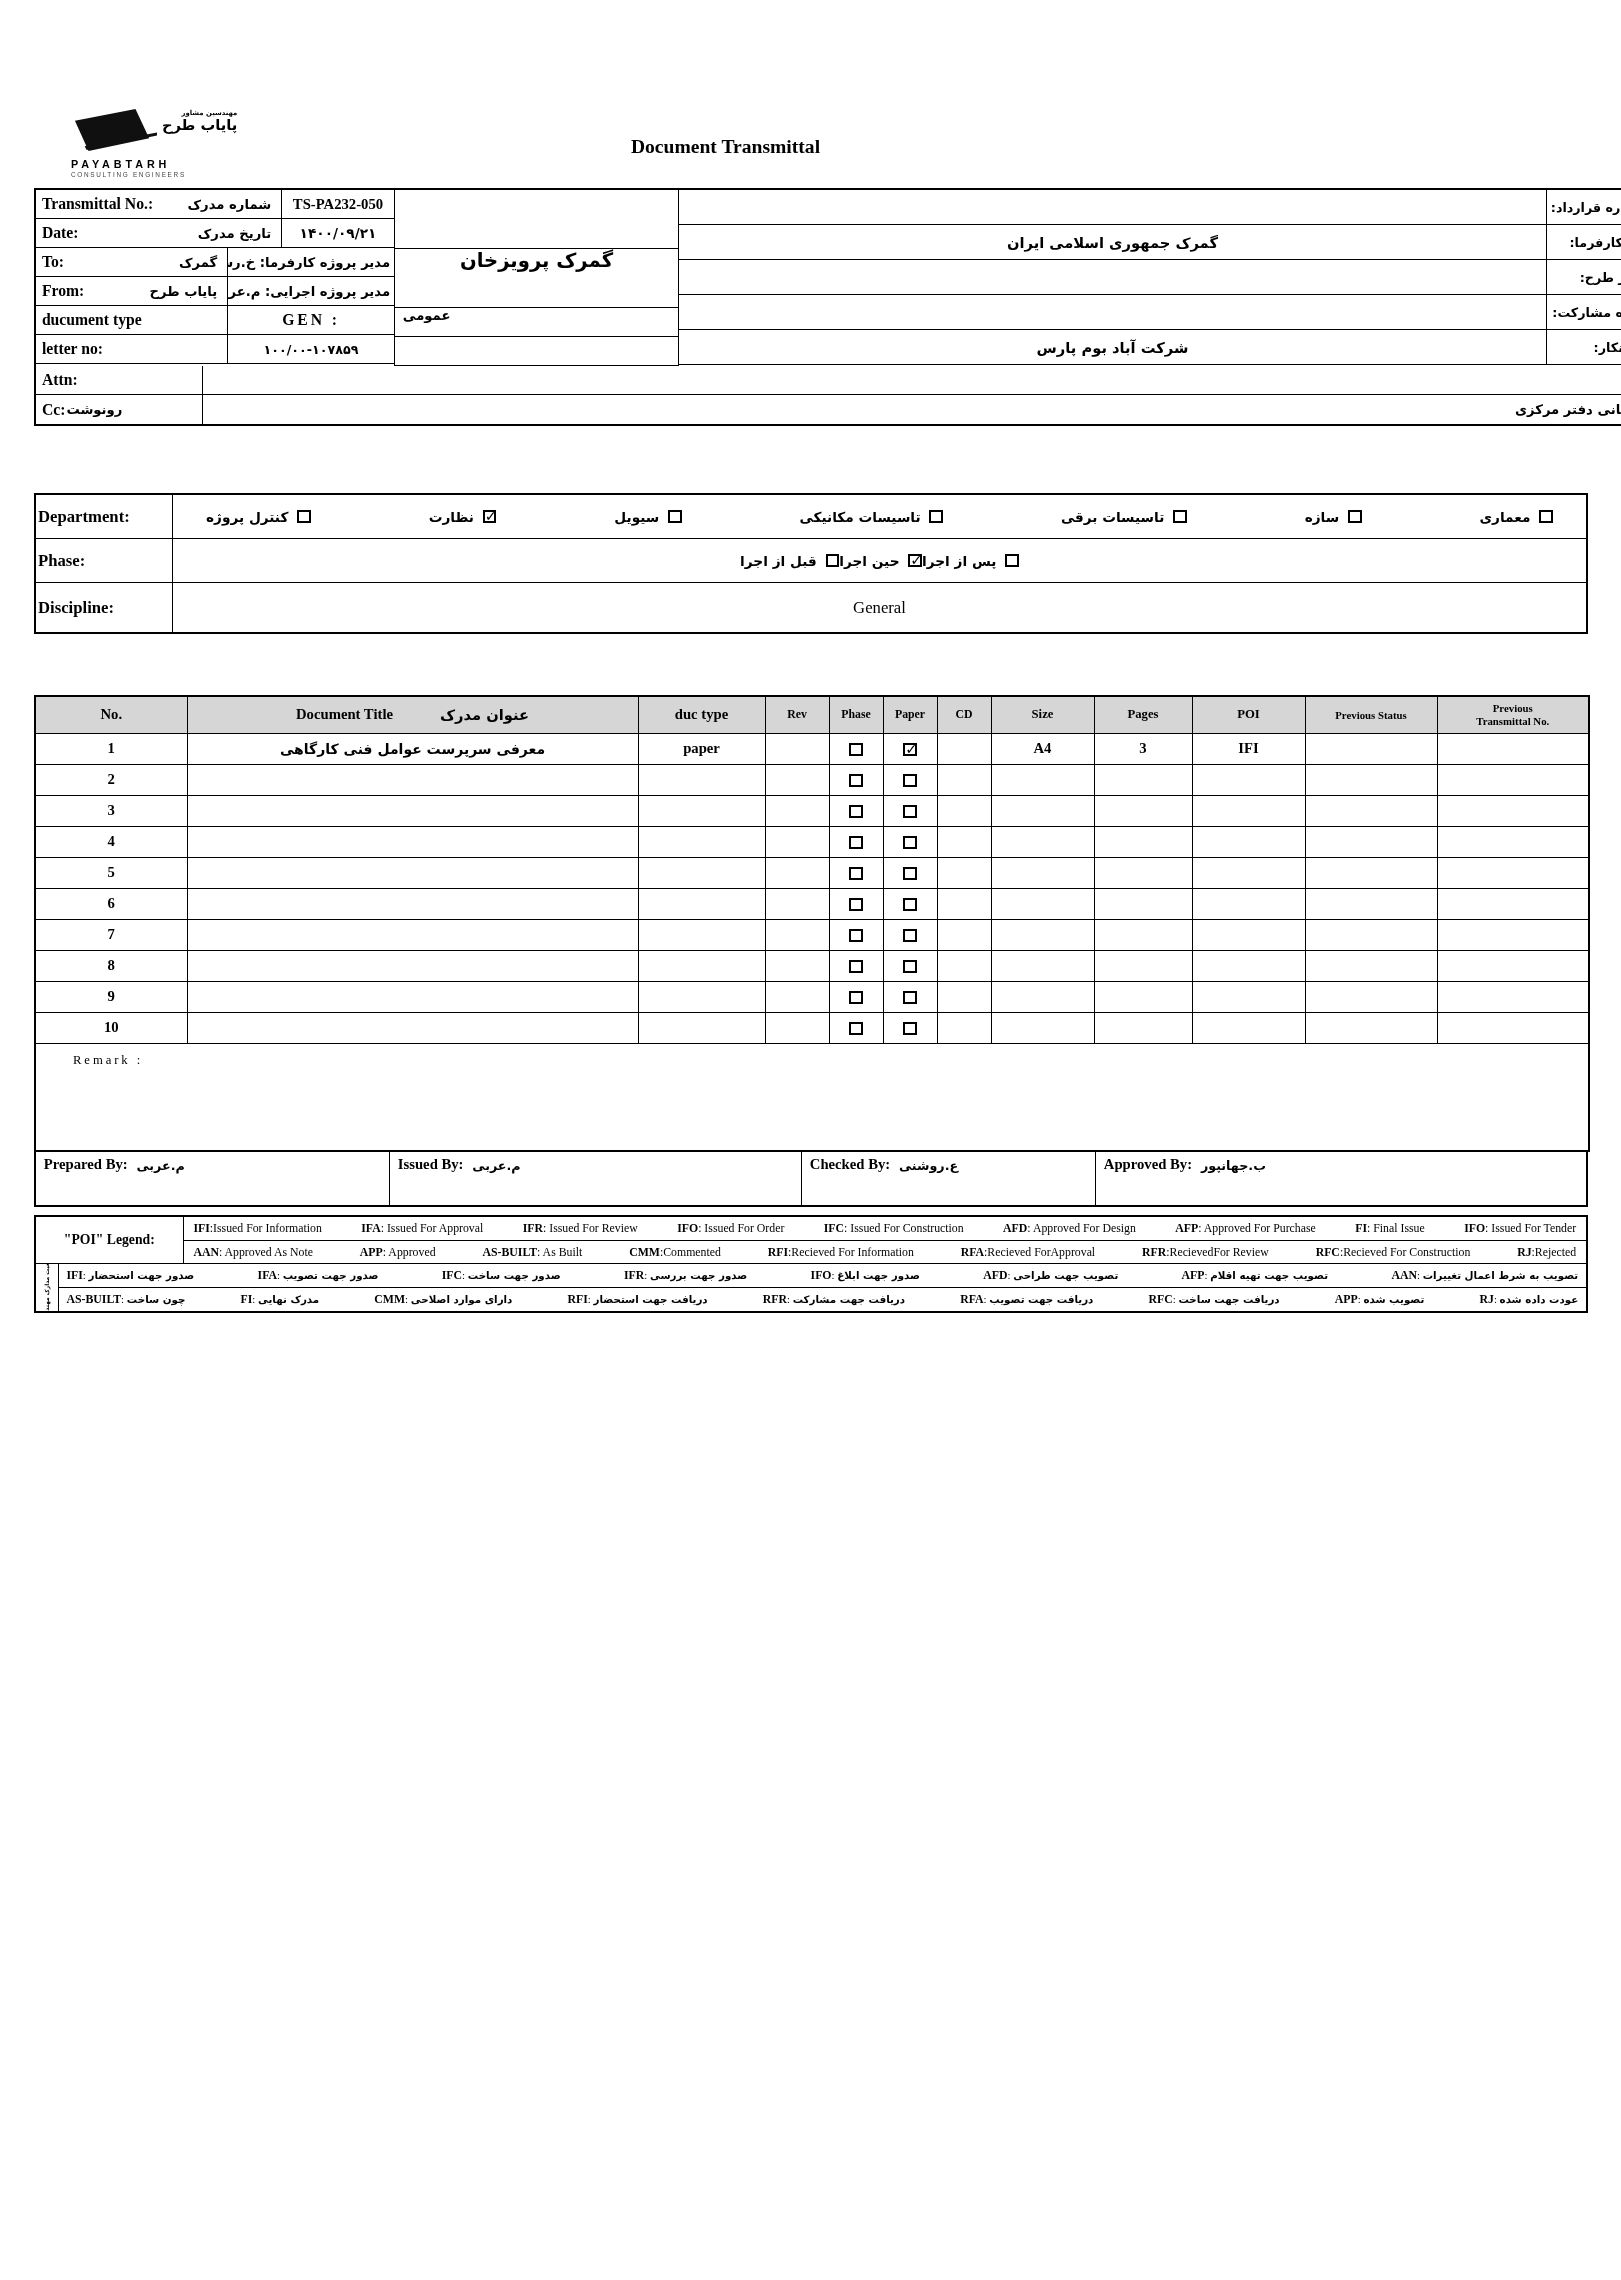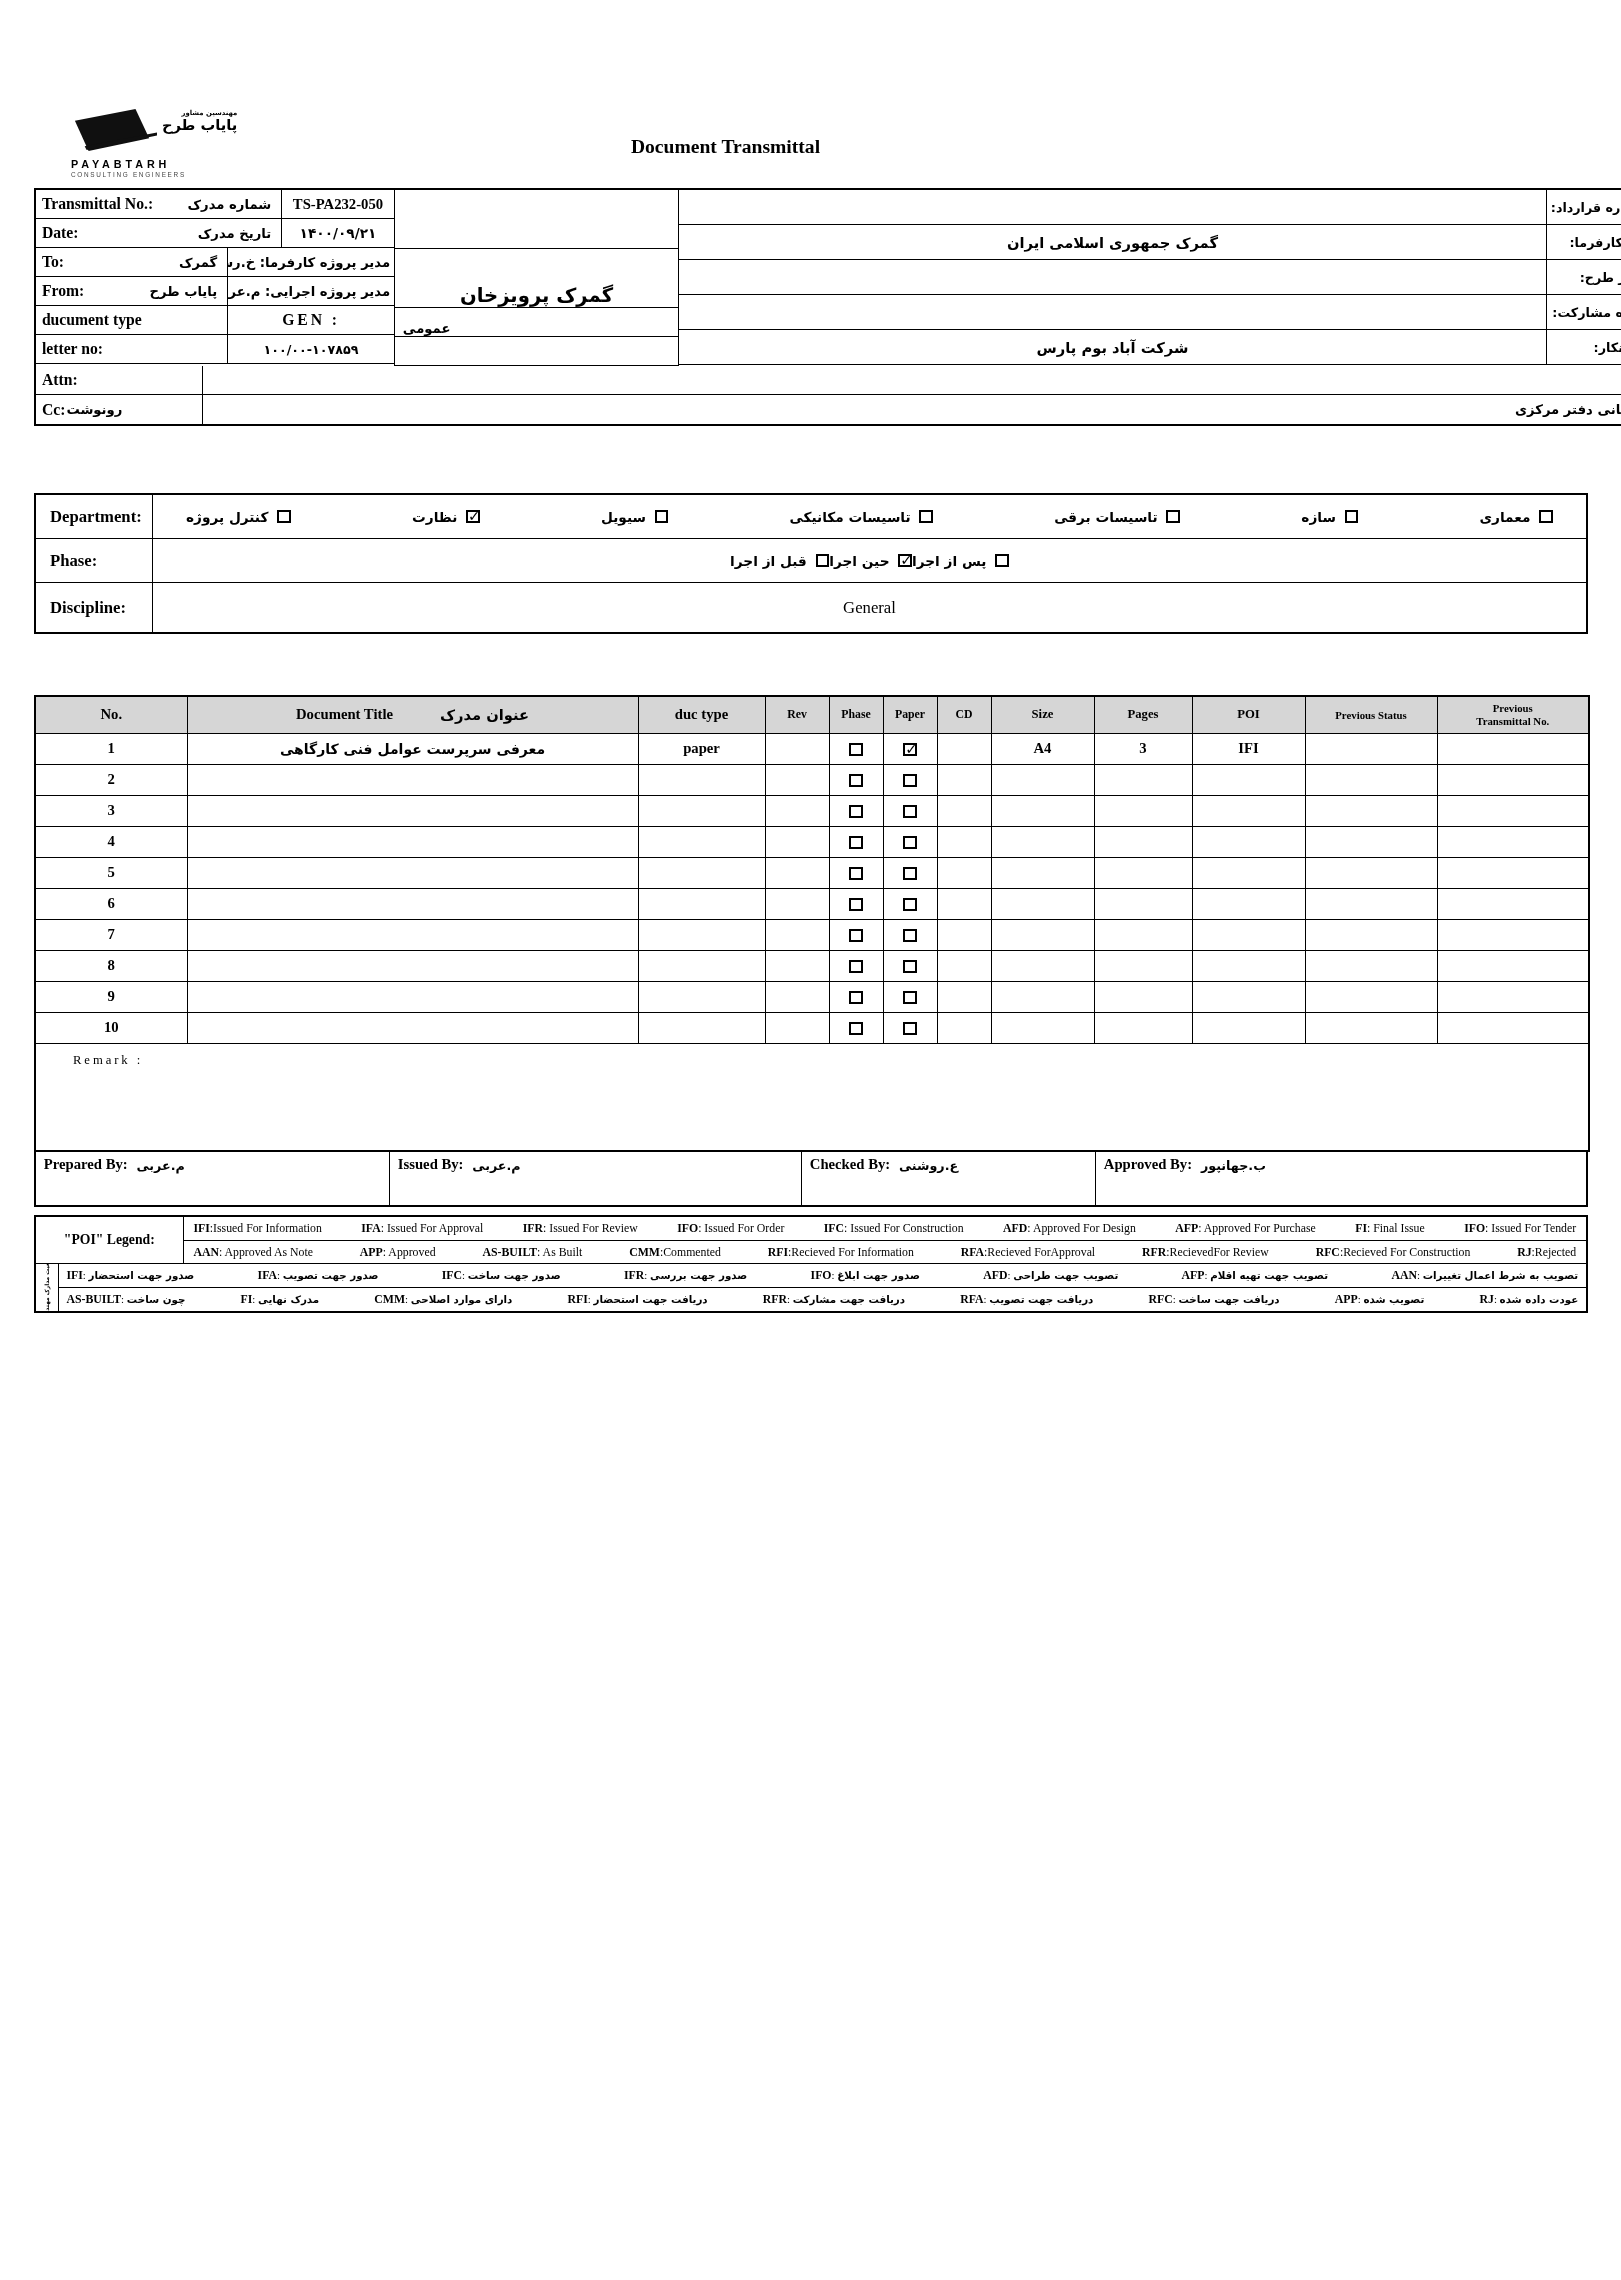--- a/index.html
+++ b/index.html
@@ -32,40 +32,40 @@
   .icell .en{font-size:15.7px}
   .icell .fa{font-size:13.2px}
   .w250{width:245px}
   .v115{width:113px;border-left:1px solid #000;justify-content:center}
   .w195{width:191px}
   .v170{width:167px;border-left:1px solid #000;justify-content:center}
   .v170.ral{justify-content:flex-end;padding-right:3.9px}
   .mdir{font-size:11.8px;white-space:nowrap}
   .gen-sp{letter-spacing:2.9px}
   .il-c{width:284px;border-left:1px solid #000}
-  .icc{border-bottom:1px solid #000;display:flex;align-items:flex-end}
+  .icc{border-bottom:1px solid #000;display:flex;align-items:flex-start}
   .h60{height:59px}.h30{height:29px}
   .icc.center{justify-content:center}
   .icc.pl{padding-left:7.8px}
   .proj{font-size:19.6px;font-weight:bold}
   .info-right{flex:1;border-left:1px solid #000}
   .iright-row{display:flex;height:35px;border-bottom:1px solid #000}
   .iright-val{flex:1;display:flex;align-items:center;justify-content:center;font-size:14.7px}
   .iright-lab{width:106px;border-left:1px solid #000;display:flex;align-items:center;direction:rtl;padding:0 5.9px;font-size:12.7px;white-space:nowrap;overflow:hidden}
   .irow-full{display:flex;height:29px}
   .irow-full.attn{border-bottom:1px solid #000}
   .w170{width:167px;border-right:1px solid #000;padding-left:5.9px;display:flex;align-items:center;gap:1px}
   .rest{flex:1;display:flex;align-items:center;padding:0 8.8px}
   .rest.right{justify-content:flex-end}
 
   
   .class-table{margin-top:67px;border:2px solid #000;width:1554px}
   .crow{display:flex;height:44px;border-bottom:1px solid #000}
   .crow.last{border-bottom:0;height:49px}
-  .clab{width:117px;border-right:1px solid #000;display:flex;align-items:center;padding-left:14px;font-size:16.7px}
+  .clab{width:137px;border-right:1px solid #000;display:flex;align-items:center;padding-left:2px;font-size:16.7px}
   .copts{flex:1;display:flex;align-items:center;justify-content:space-between;padding:0 33px}
   .copts.phase{justify-content:center;padding:0 59px}
   .opt{display:flex;align-items:center;gap:8.8px}
   .opt-label{font-size:13.7px;font-weight:bold}
   .cgen{flex:1;display:flex;align-items:center;justify-content:center;font-size:16.7px}
 
   .cbx{width:13.7px;height:13.7px;border:2px solid #000;display:inline-block;position:relative;background:#fff;flex:0 0 auto;vertical-align:middle}
   .cbx.checked::after{content:"\2713";position:absolute;left:0;top:-4.9px;font-size:14.7px;font-weight:bold;font-family:"DejaVu Sans",sans-serif}
 
   

